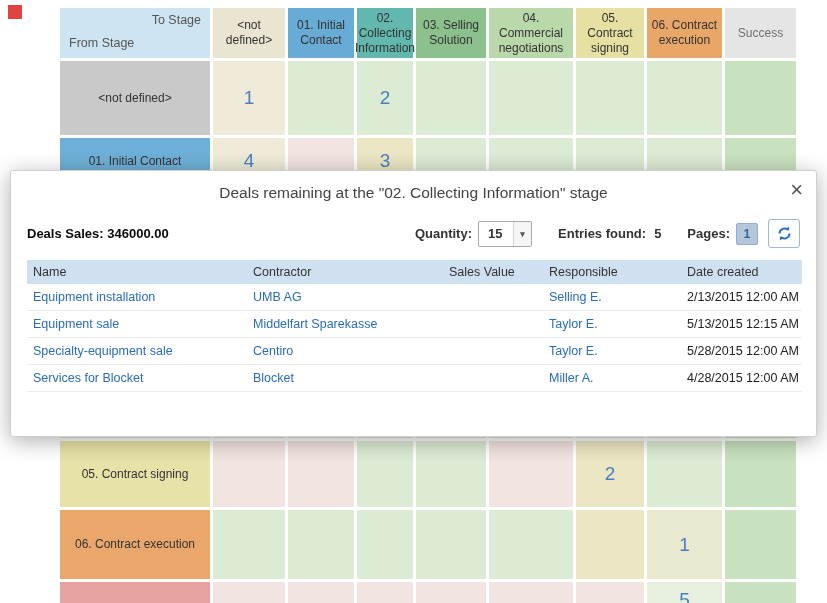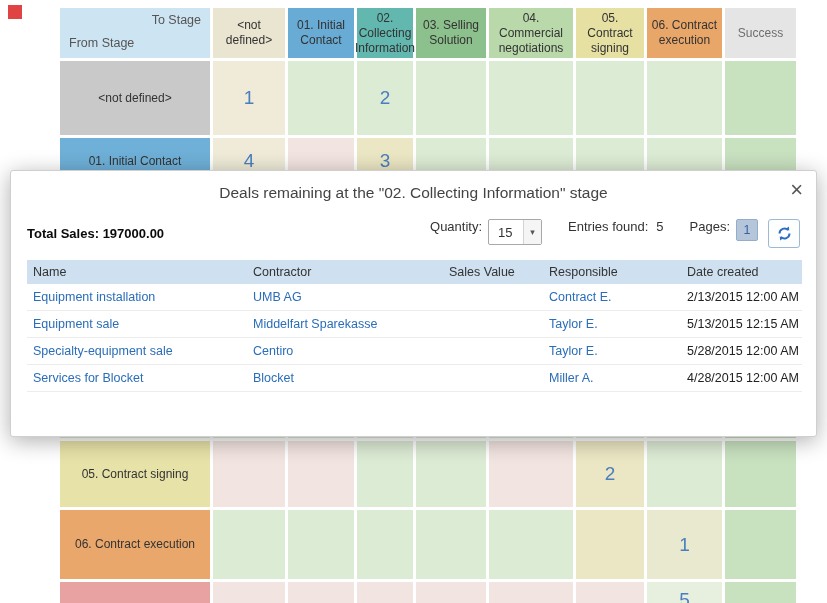--- a/index.html
+++ b/index.html
@@ -38,21 +38,21 @@
   
   #dialog{
     position:absolute;left:10px;top:170px;width:807px;height:267px;box-sizing:border-box;
     background:#fff;border:1px solid #cfcfcf;border-radius:3px;
     box-shadow:0 4px 22px rgba(0,0,0,.32);
   }
   .dlg-title{text-align:center;font-size:15.5px;color:#444;padding:13px 44px 0 44px;}
   .dlg-close{position:absolute;top:8px;right:13px;font-size:22px;line-height:1;color:#555;cursor:pointer;}
   .dlg-toolbar{display:flex;justify-content:space-between;align-items:center;margin:17px 16px 12px 16px;font-size:13px;}
   .dlg-total{font-weight:bold;color:#0a0a0a;}
-  .dlg-controls{display:flex;color:#333;}
+  .dlg-controls{display:flex;align-items:center;color:#333;font-weight:bold;}
   .lab{margin-right:6px;}
   .qty-select{display:inline-flex;align-items:stretch;height:24px;border:1px solid #a8a8a8;border-radius:2px;background:#fff;cursor:pointer;margin-right:26px;}
   .qty-value{display:flex;align-items:center;padding:0 9px;min-width:16px;}
   .qty-arrow{display:flex;align-items:center;justify-content:center;width:17px;border-left:1px solid #d4d4d4;background:#f5f5f5;color:#555;font-size:9px;}
   .entries-val{margin-right:26px;margin-left:2px;}
   .pages-btn{display:flex;align-items:center;justify-content:center;width:20px;height:20px;margin-right:10px;
              background:#b5c6da;border:1px solid #93aecd;border-radius:2px;color:#3a62a0;font-size:12.5px;cursor:pointer;}
   .refresh-btn{display:flex;align-items:center;justify-content:center;width:30px;height:27px;
                background:#fdfefe;border:1px solid #9fb8d4;border-radius:3px;cursor:pointer;}
   .deals-table{width:calc(100% - 32px);margin:0 16px;border-collapse:collapse;font-size:12.5px;table-layout:fixed;}
@@ -186,22 +186,22 @@
         <div class="m-cell m-val" style="background: rgb(200, 225, 191);"></div>
       </div>
     </div>
 
   <div id="dialog">
     <div class="dlg-title">Deals remaining at the "02. Collecting Information" stage</div>
     <div class="dlg-close">×</div>
 
     <div class="dlg-toolbar">
       <div class="dlg-total">
-        <span>Total Sales:</span>
-        <span>197000.00</span>
+        <span>Deals Sales:</span>
+        <span>346000.00</span>
       </div>
       <div class="dlg-controls">
         <span class="lab">Quantity:</span>
         <span class="qty-select">
           <span class="qty-value">15</span>
           <span class="qty-arrow">▾</span>
         </span>
         <span class="lab">Entries found:</span>
         <span class="entries-val">5</span>
         <span class="lab">Pages:</span>
@@ -234,21 +234,21 @@
             <th>Sales Value</th>
             <th>Responsible</th>
             <th>Date created</th>
           </tr>
         </thead>
       <tbody id="deals-tbody">
           <tr>
             <td class="link">Equipment installation</td>
             <td class="link">UMB AG</td>
             <td></td>
-            <td class="link">Contract E.</td>
+            <td class="link">Selling E.</td>
             <td class="right">2/13/2015 12:00 AM</td>
           </tr>
           <tr>
             <td class="link">Equipment sale</td>
             <td class="link">Middelfart Sparekasse</td>
             <td></td>
             <td class="link">Taylor E.</td>
             <td class="right">5/13/2015 12:15 AM</td>
           </tr>
           <tr>

